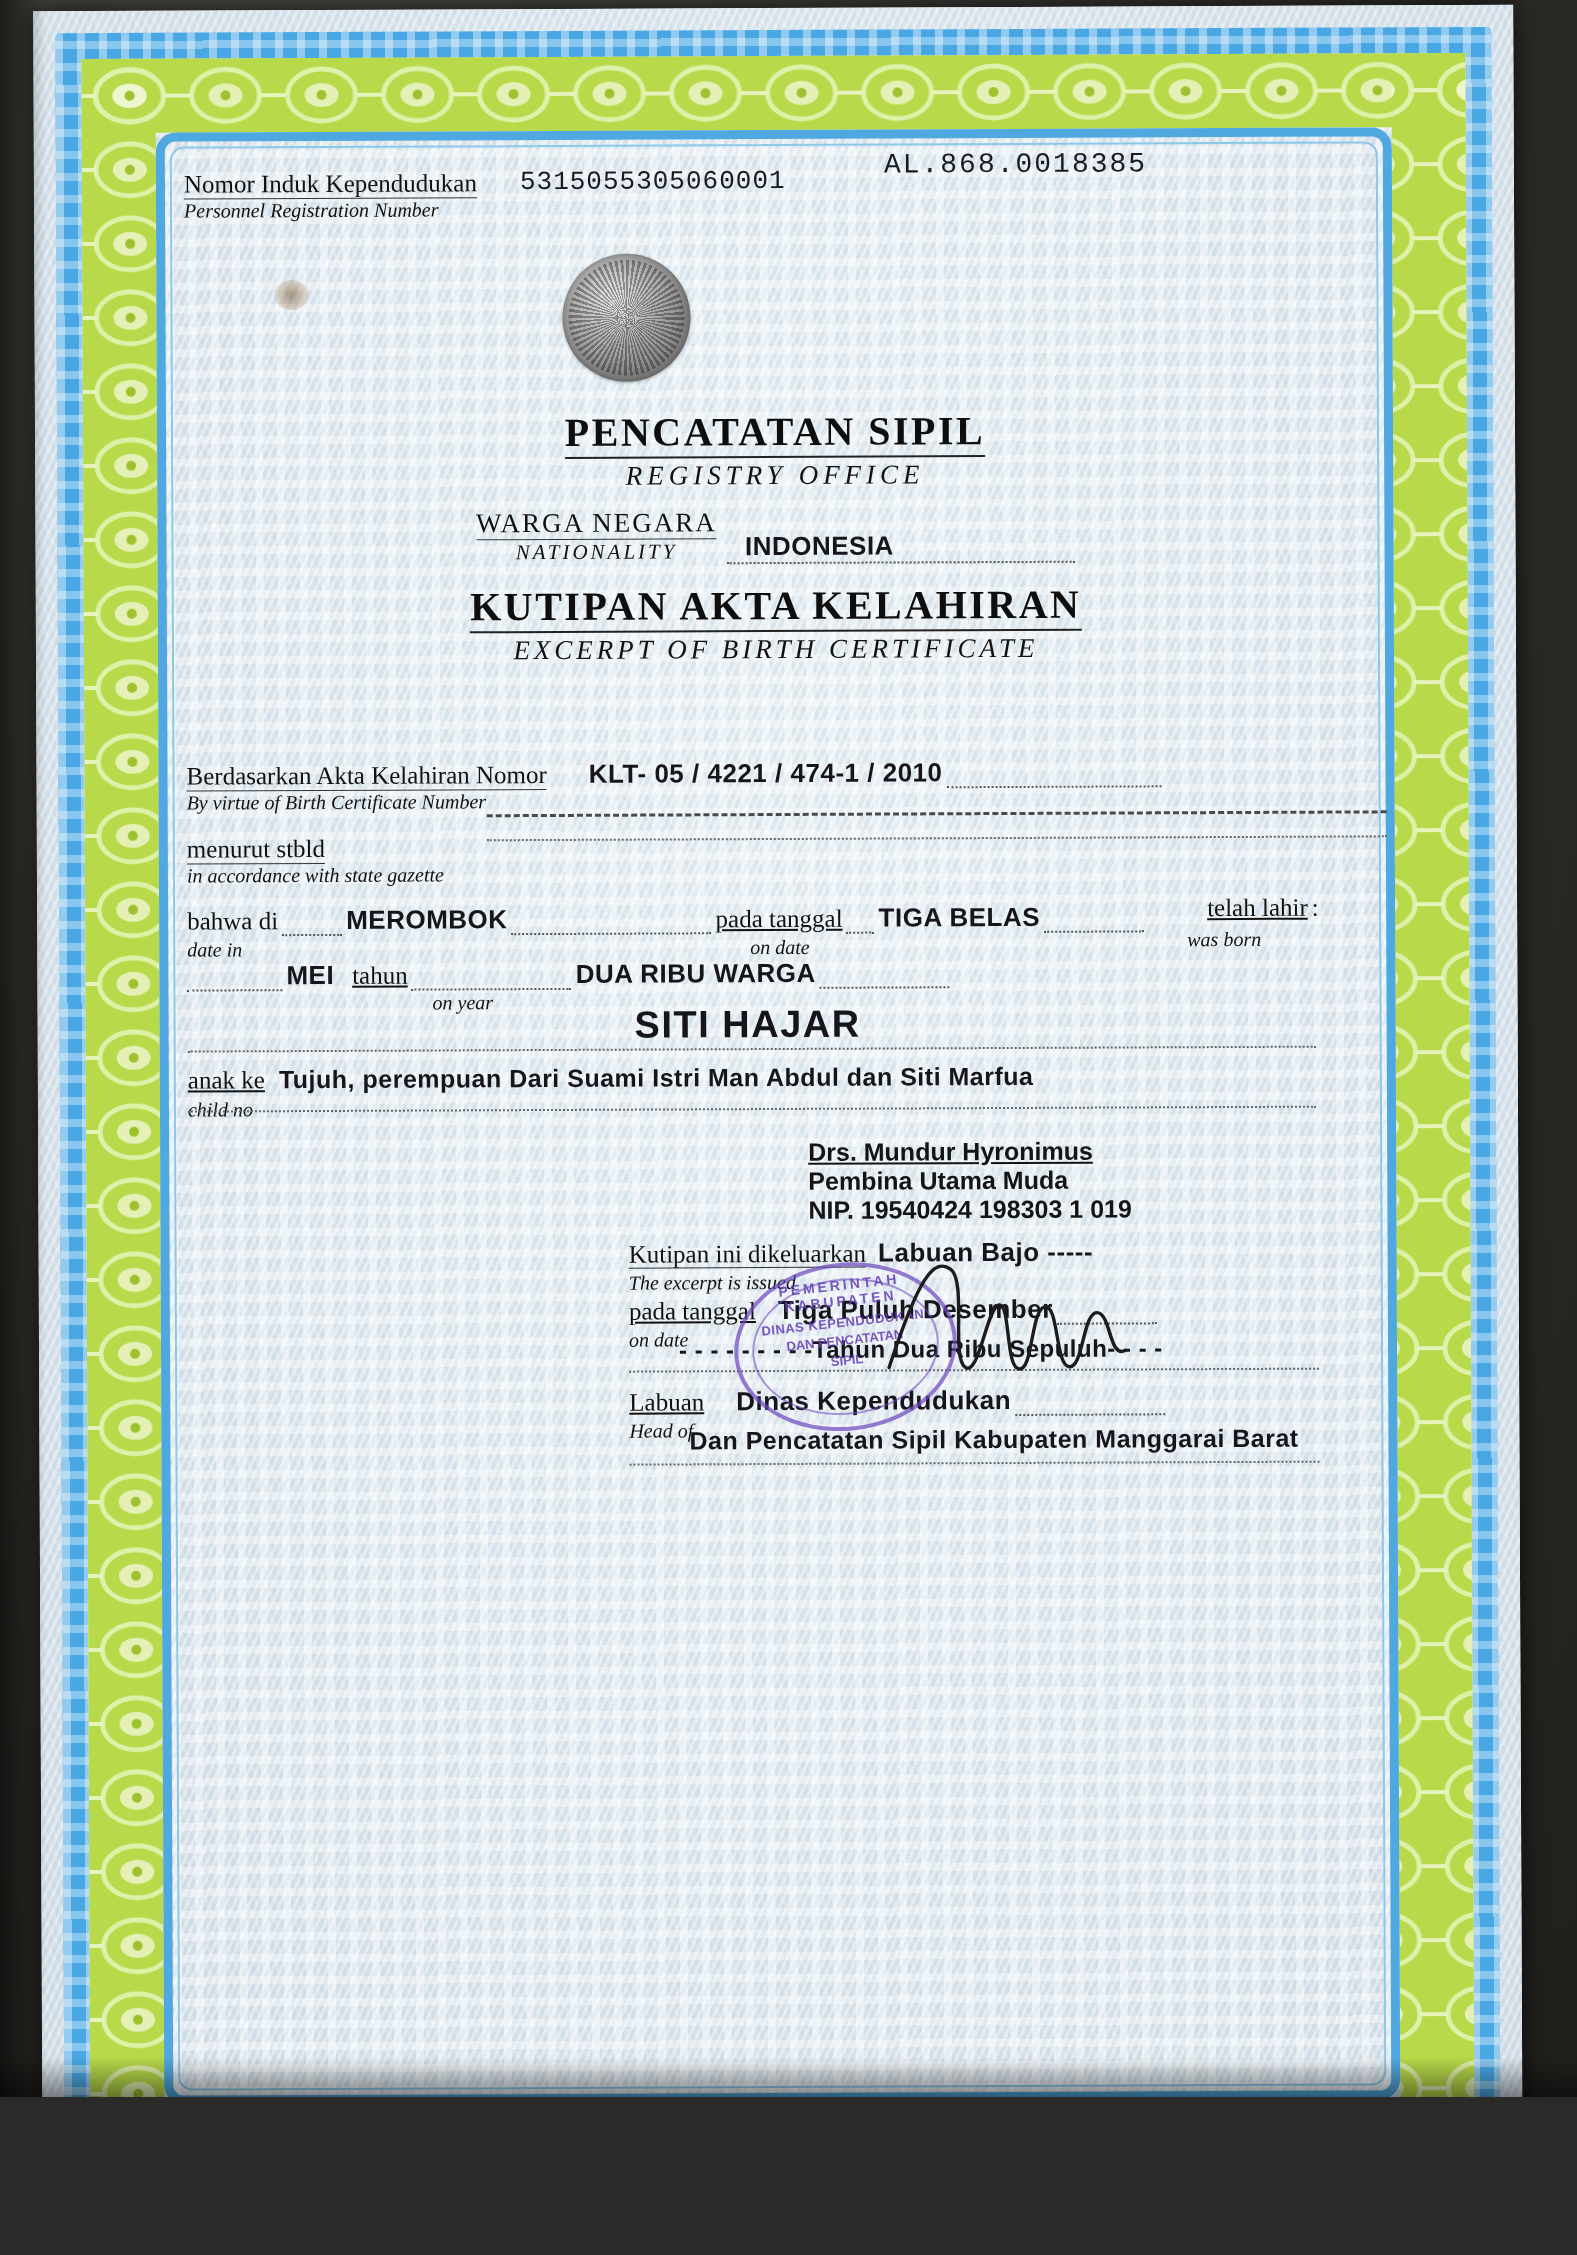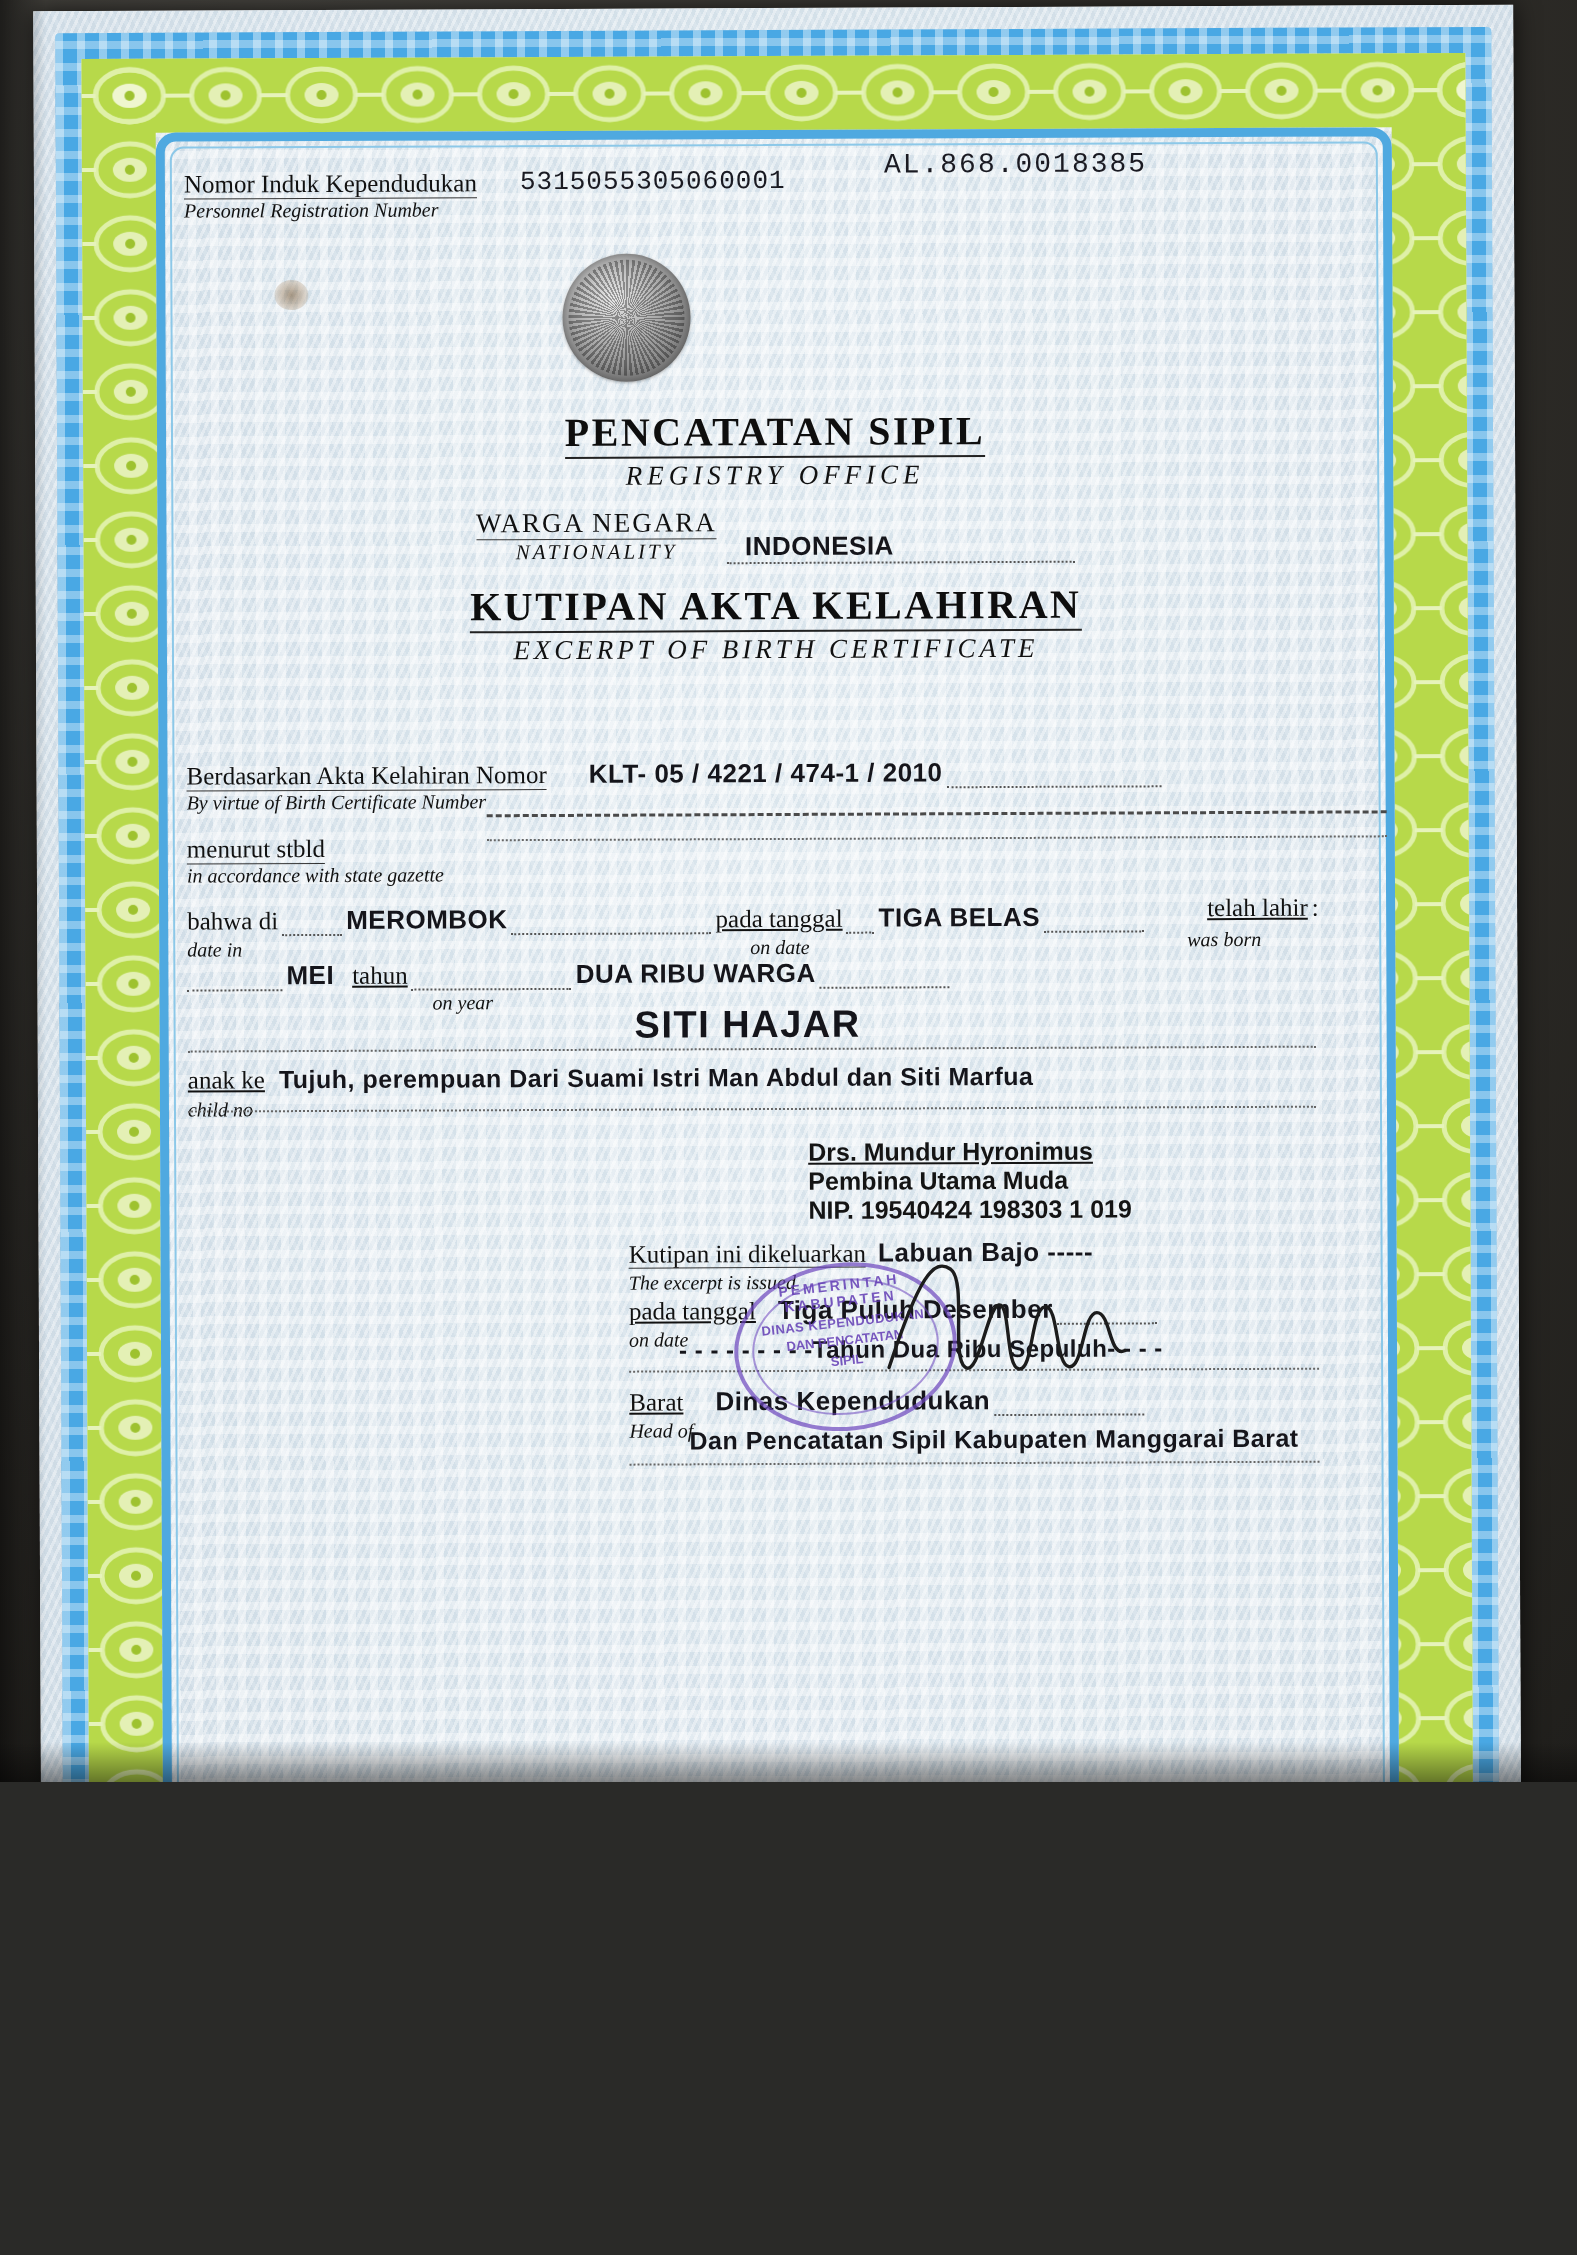--- a/index.html
+++ b/index.html
@@ -3,21 +3,21 @@
 <meta charset="utf-8">
 <style>
   html, body {
     margin: 0;
     padding: 0;
     background: #2a2a28;
   }
   #page {
     position: relative;
     width: 1577px;
-    height: 1782px;
+    height: 2097px;
     overflow: hidden;
     background: #c2410c;
     font-family: "Liberation Serif", serif;
   }
   
   #backdrop {
     position: absolute;
     inset: 0;
     background:
       radial-gradient(ellipse at 20% 10%, #4a4843 0%, #2e2c28 60%, #201f1c 100%);
@@ -423,21 +423,21 @@
       <div class="fld" style="left:440px; top:1137px;">
         <span class="label-id" style="text-decoration:underline;">pada tanggal</span>
         <span class="filled" style="margin-left:18px;">Tiga Puluh Desember</span>
         <span class="dots" style="width:100px;"></span>
       </div>
       <div class="label-en fld" style="left:440px; top:1170px;">on date</div>
       <div class="fld filled" style="left:490px; top:1178px; font-size:24px;">- - - - - - - - -Tahun Dua Ribu Sepuluh- - - -</div>
       <div class="dotline" style="left:440px; top:1212px; width:690px;"></div>
 
       <div class="fld" style="left:440px; top:1228px;">
-        <span class="label-id" style="text-decoration:underline;">Barat</span>
+        <span class="label-id" style="text-decoration:underline;">Labuan</span>
         <span class="filled" style="margin-left:28px;">Dinas Kependudukan</span>
         <span class="dots" style="width:150px;"></span>
       </div>
       <div class="label-en fld" style="left:440px; top:1261px;">Head of</div>
       <div class="fld filled" style="left:500px; top:1268px; font-size:25px;">Dan Pencatatan Sipil Kabupaten Manggarai Barat</div>
       <div class="dotline" style="left:440px; top:1305px; width:690px;"></div>
 
       <div id="stamp">
         <div id="stamp-inner"></div>
         <div id="stamp-arc">PEMERINTAH KABUPATEN</div>

